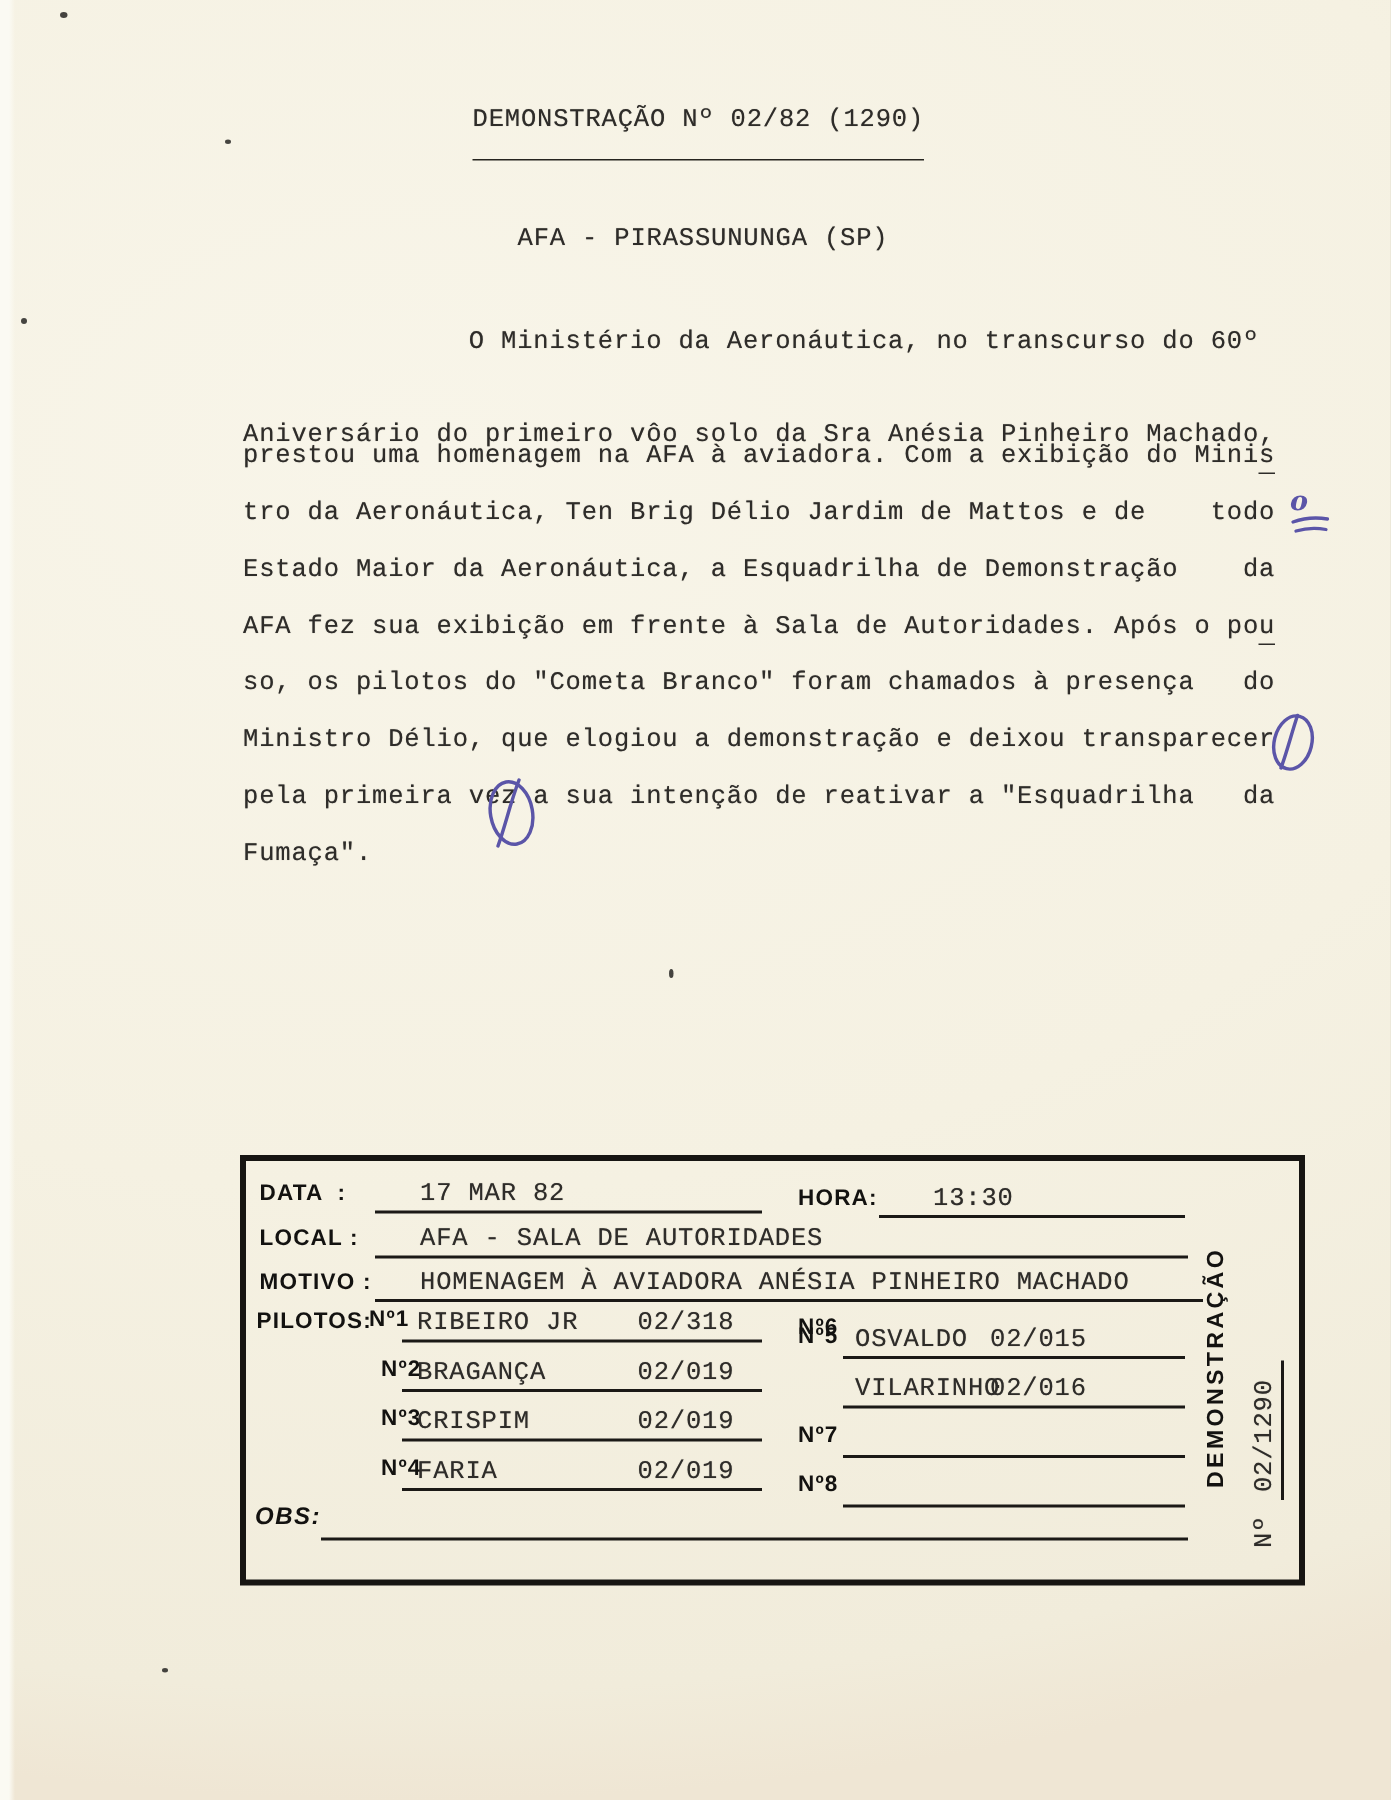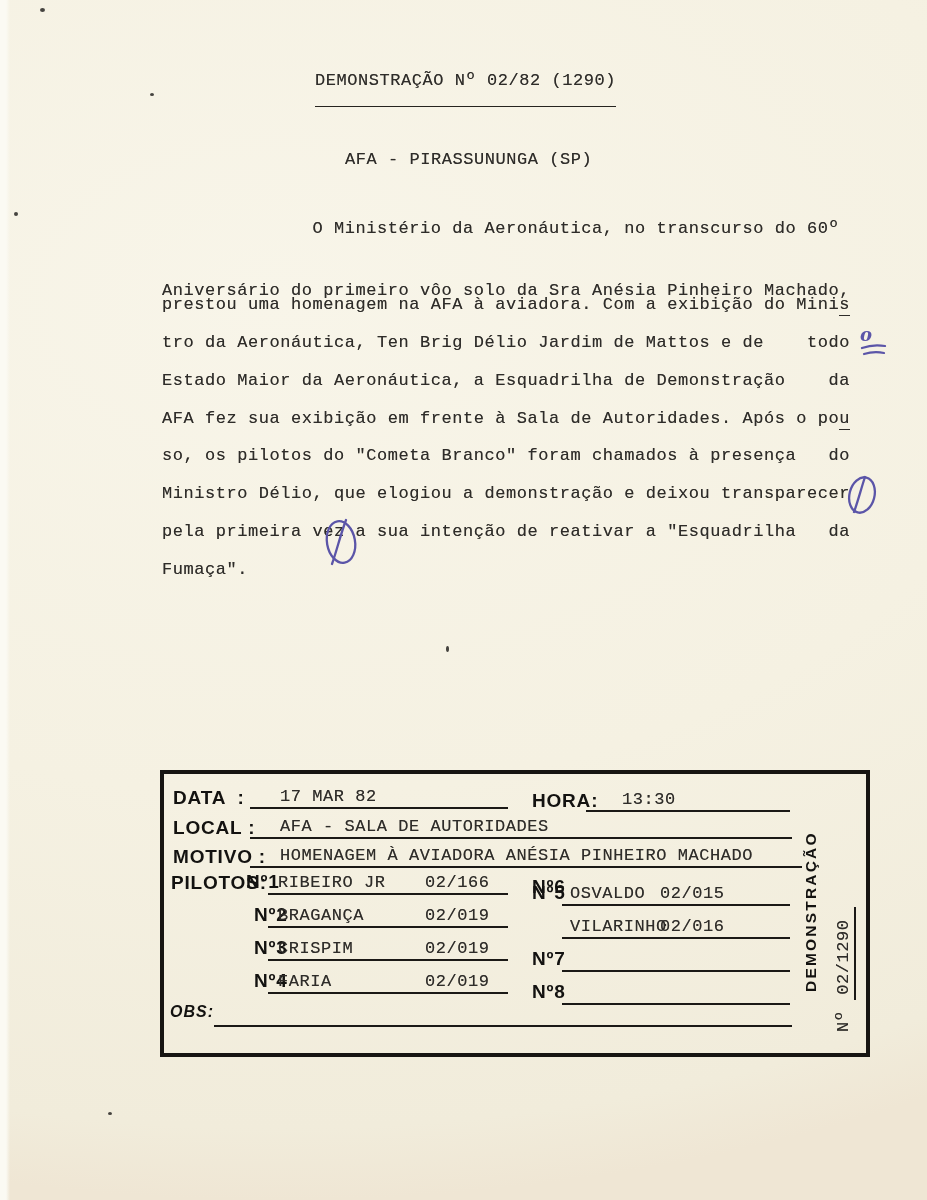--- a/index.html
+++ b/index.html
@@ -26,21 +26,21 @@
   }
   .doc-subtitle{position:absolute;left:345px;top:150px;}
   .body-line{position:absolute;left:162px;}
   .u-char{border-bottom:1.6px solid #2e2c29;padding-bottom:1px;}
   
   .form-box{
     position:absolute;left:160px;top:770px;width:702px;height:279px;
     border:4.5px solid #171512;
   }
   .flabel{
-    position:absolute;font-weight:700;font-size:19px;color:#131210;
+    position:absolute;font-weight:700;font-size:15px;color:#131210;
     letter-spacing:0.8px;white-space:pre;
   }
   .fline{
     position:absolute;border-bottom:2.6px solid #1b1916;height:24px;
   }
   .fline .type{position:absolute;bottom:1px;}
   .obs-label{font-style:italic;font-size:16px;letter-spacing:1px;}
   .side-label{
     position:absolute;left:802px;top:992px;
     transform:rotate(-90deg);transform-origin:0 0;
@@ -115,21 +115,21 @@
 <div class="flabel" style="left:173px;top:846px;">MOTIVO :</div>
 <div class="fline" style="left:250px;top:842px;width:552px;">
   <span class="type" style="left:30px;">HOMENAGEM À AVIADORA ANÉSIA PINHEIRO MACHADO</span>
 </div>
 
 <div class="flabel" style="left:171px;top:872px;">PILOTOS:</div>
 <div id="pilot-rows">
     <div class="flabel" style="left: 246px; top: 871px;">Nº1</div>
     <div class="fline" style="left: 268px; top: 869px; width: 240px;">
       <span class="type" style="left: 10px;">RIBEIRO JR</span>
-      <span class="type" style="left: 157px;">02/166</span>
+      <span class="type" style="left: 157px;">02/318</span>
     </div>
     <div class="flabel" style="left: 254px; top: 904px;">Nº2</div>
     <div class="fline" style="left: 268px; top: 902px; width: 240px;">
       <span class="type" style="left: 10px;">BRAGANÇA</span>
       <span class="type" style="left: 157px;">02/019</span>
     </div>
     <div class="flabel" style="left: 254px; top: 937px;">Nº3</div>
     <div class="fline" style="left: 268px; top: 935px; width: 240px;">
       <span class="type" style="left: 10px;">CRISPIM</span>
       <span class="type" style="left: 157px;">02/019</span>

